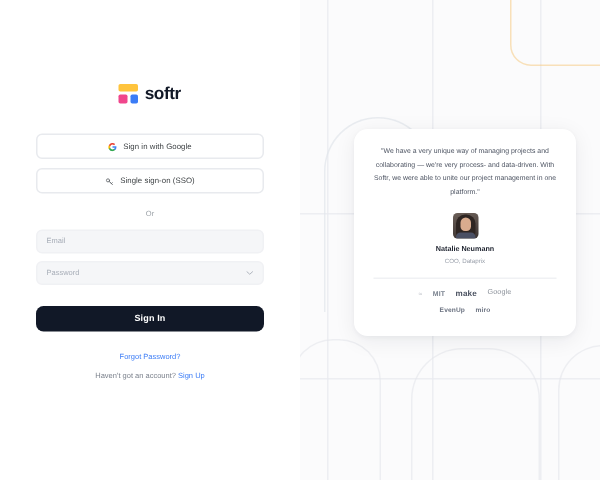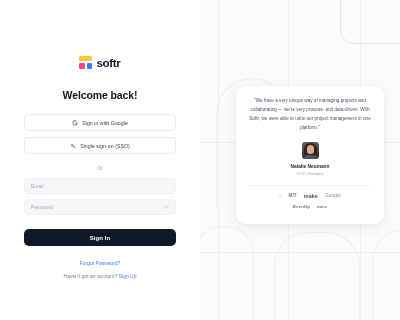--- a/index.html
+++ b/index.html
@@ -163,21 +163,20 @@
 
     <div class="logo-row">
       <div class="logo-mark">
         <div class="sq sq-top"></div>
         <div class="sq sq-bl"></div>
         <div class="sq sq-br"></div>
       </div>
       <div class="logo-word">softr</div>
     </div>
 
-    <div class="welcome">Welcome back!</div>
 
     <div class="oauth-btn">
       <svg class="gicon" viewBox="0 0 24 24">
         <path fill="#4285F4" d="M22.5 12.2c0-.8-.1-1.4-.2-2.1H12v4h6a5.1 5.1 0 01-2.2 3.4v2.8h3.6c2.1-2 3.1-4.8 3.1-8.1z"></path>
         <path fill="#34A853" d="M12 23c2.9 0 5.4-1 7.2-2.7l-3.6-2.8c-1 .7-2.3 1.1-3.6 1.1-2.8 0-5.2-1.9-6-4.4H2.2v2.9A11 11 0 0012 23z"></path>
         <path fill="#FBBC05" d="M6 14.2a6.6 6.6 0 010-4.2V7.1H2.2a11 11 0 000 9.9L6 14.2z"></path>
         <path fill="#EA4335" d="M12 5.4c1.6 0 3 .6 4.1 1.6l3.1-3.1A11 11 0 002.2 7.1L6 10a6.6 6.6 0 016-4.6z"></path>
       </svg>
       <span class="lbl">Sign in with Google</span>
     </div>

